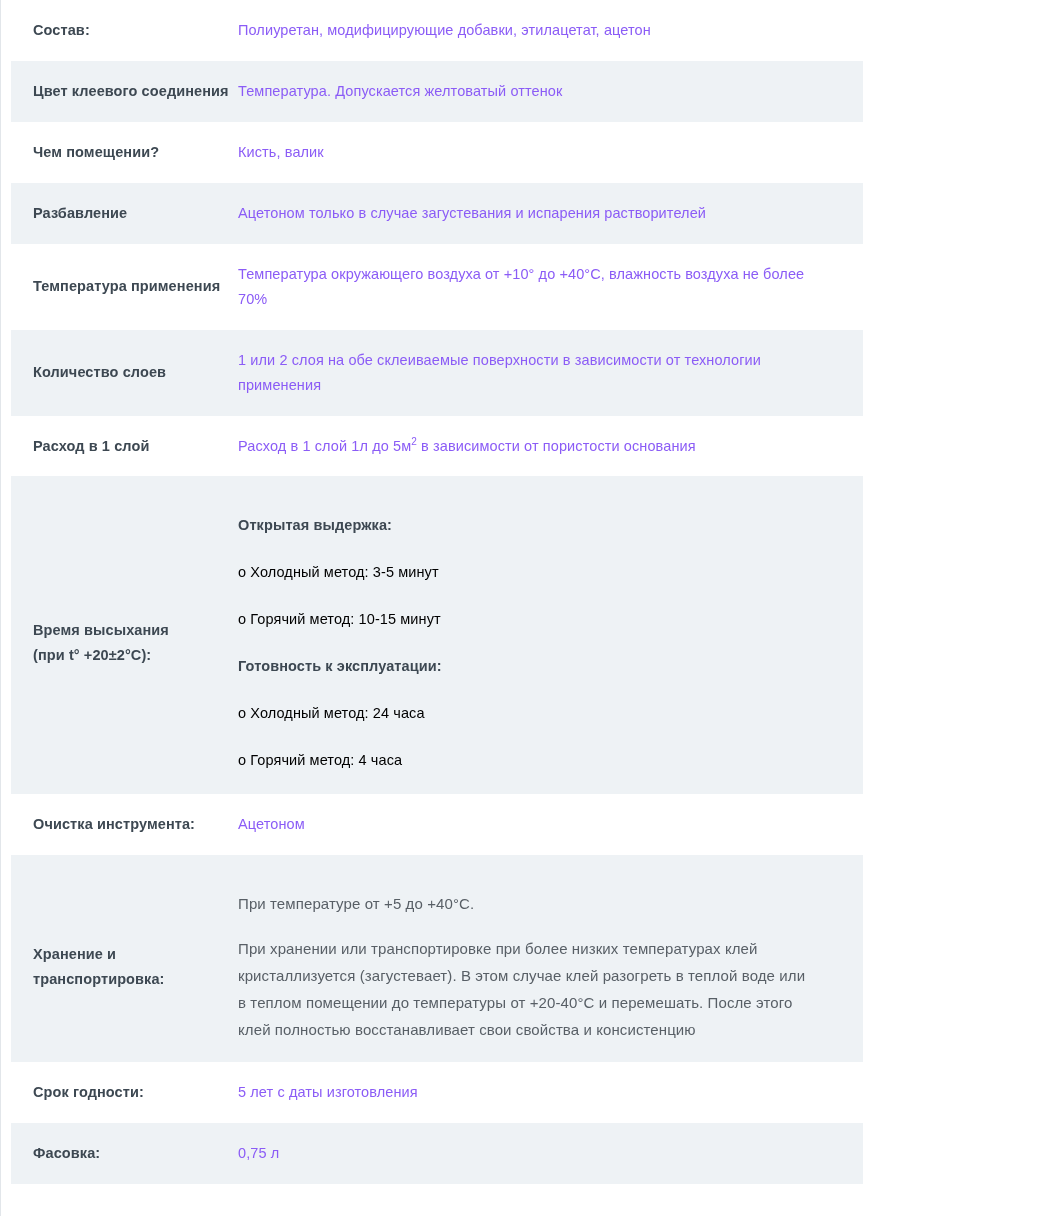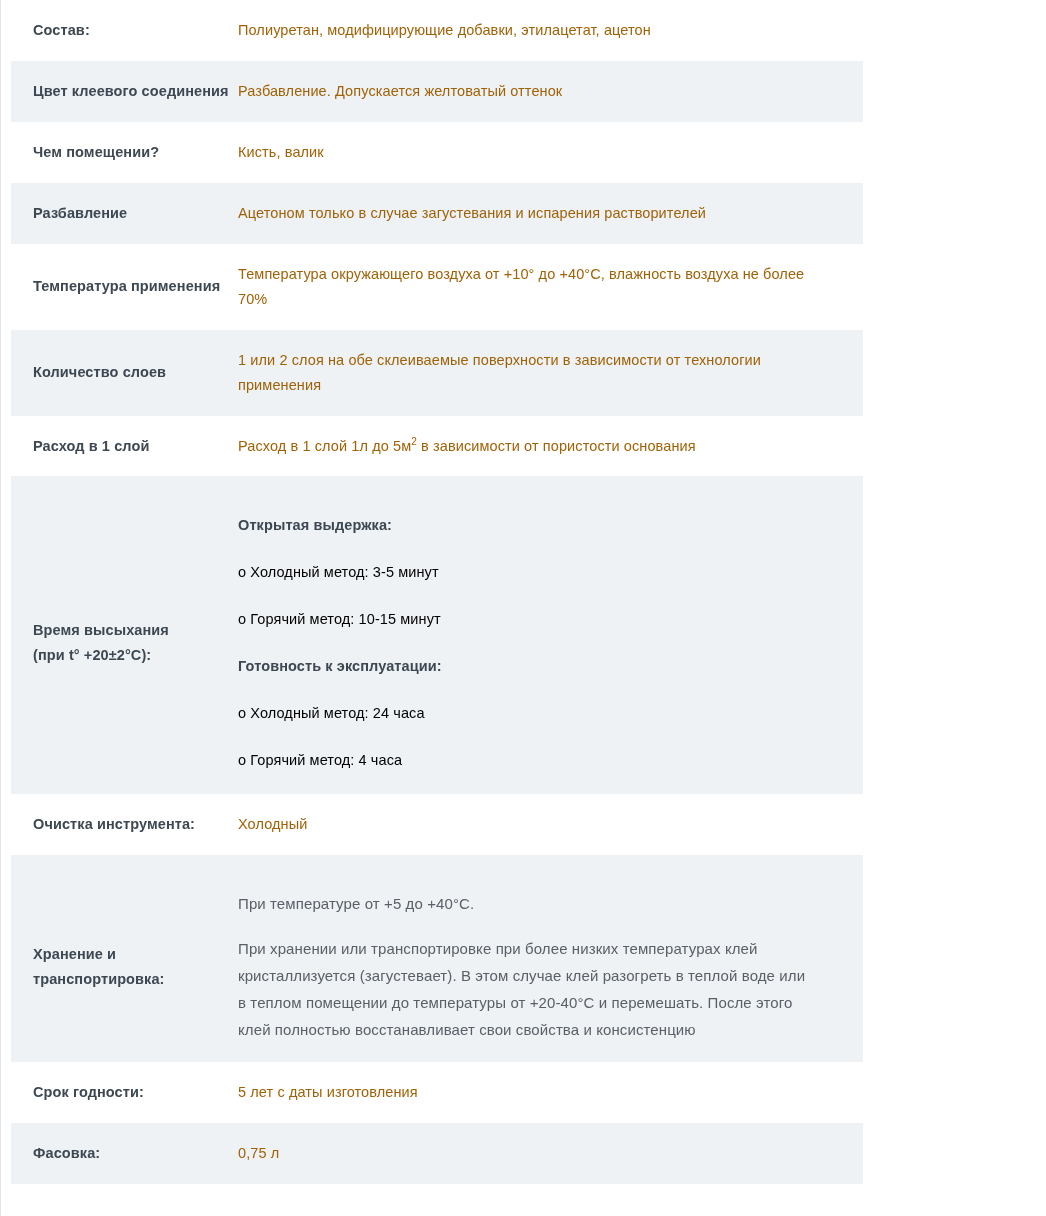--- a/index.html
+++ b/index.html
@@ -70,21 +70,21 @@
     font-weight: bold;
     color: #3d4852;
     line-height: 1.72;
     letter-spacing: 0.1px;
   }
 
   .value-text {
     display: block;
     font-size: 14.5px;
     font-weight: normal;
-    color: #a16207;
+    color: #8b5cf6;
     line-height: 1.72;
     letter-spacing: 0.1px;
   }
 
   .value-text .sup {
     font-size: 10px;
     vertical-align: super;
     line-height: 0;
   }
 
@@ -154,21 +154,21 @@
           <td class="value-cell">
             <span class="value-text">Полиуретан, модифицирующие добавки, этилацетат, ацетон</span>
           </td>
         </tr>
         <tr class="spec-row shaded">
           <td class="gutter-cell"></td>
           <td class="label-cell">
             <span class="label-text">Цвет клеевого соединения</span>
           </td>
           <td class="value-cell">
-            <span class="value-text">Разбавление. Допускается желтоватый оттенок</span>
+            <span class="value-text">Температура. Допускается желтоватый оттенок</span>
           </td>
         </tr>
         <tr class="spec-row plain">
           <td class="gutter-cell"></td>
           <td class="label-cell">
             <span class="label-text">Чем помещении?</span>
           </td>
           <td class="value-cell">
             <span class="value-text">Кисть, валик</span>
           </td>
@@ -237,21 +237,21 @@
               </li>
             </ul>
           </td>
         </tr>
         <tr class="spec-row plain inline-row">
           <td class="gutter-cell"></td>
           <td class="label-cell">
             <span class="label-text">Очистка инструмента:</span>
           </td>
           <td class="value-cell">
-            <span class="value-text">Холодный</span>
+            <span class="value-text">Ацетоном</span>
           </td>
         </tr>
         <tr class="spec-row shaded tall">
           <td class="gutter-cell"></td>
           <td class="label-cell">
             <span class="label-text">Хранение и</span>
             <span class="label-text">транспортировка:</span>
           </td>
           <td class="value-cell">
             <ul class="para-list">

